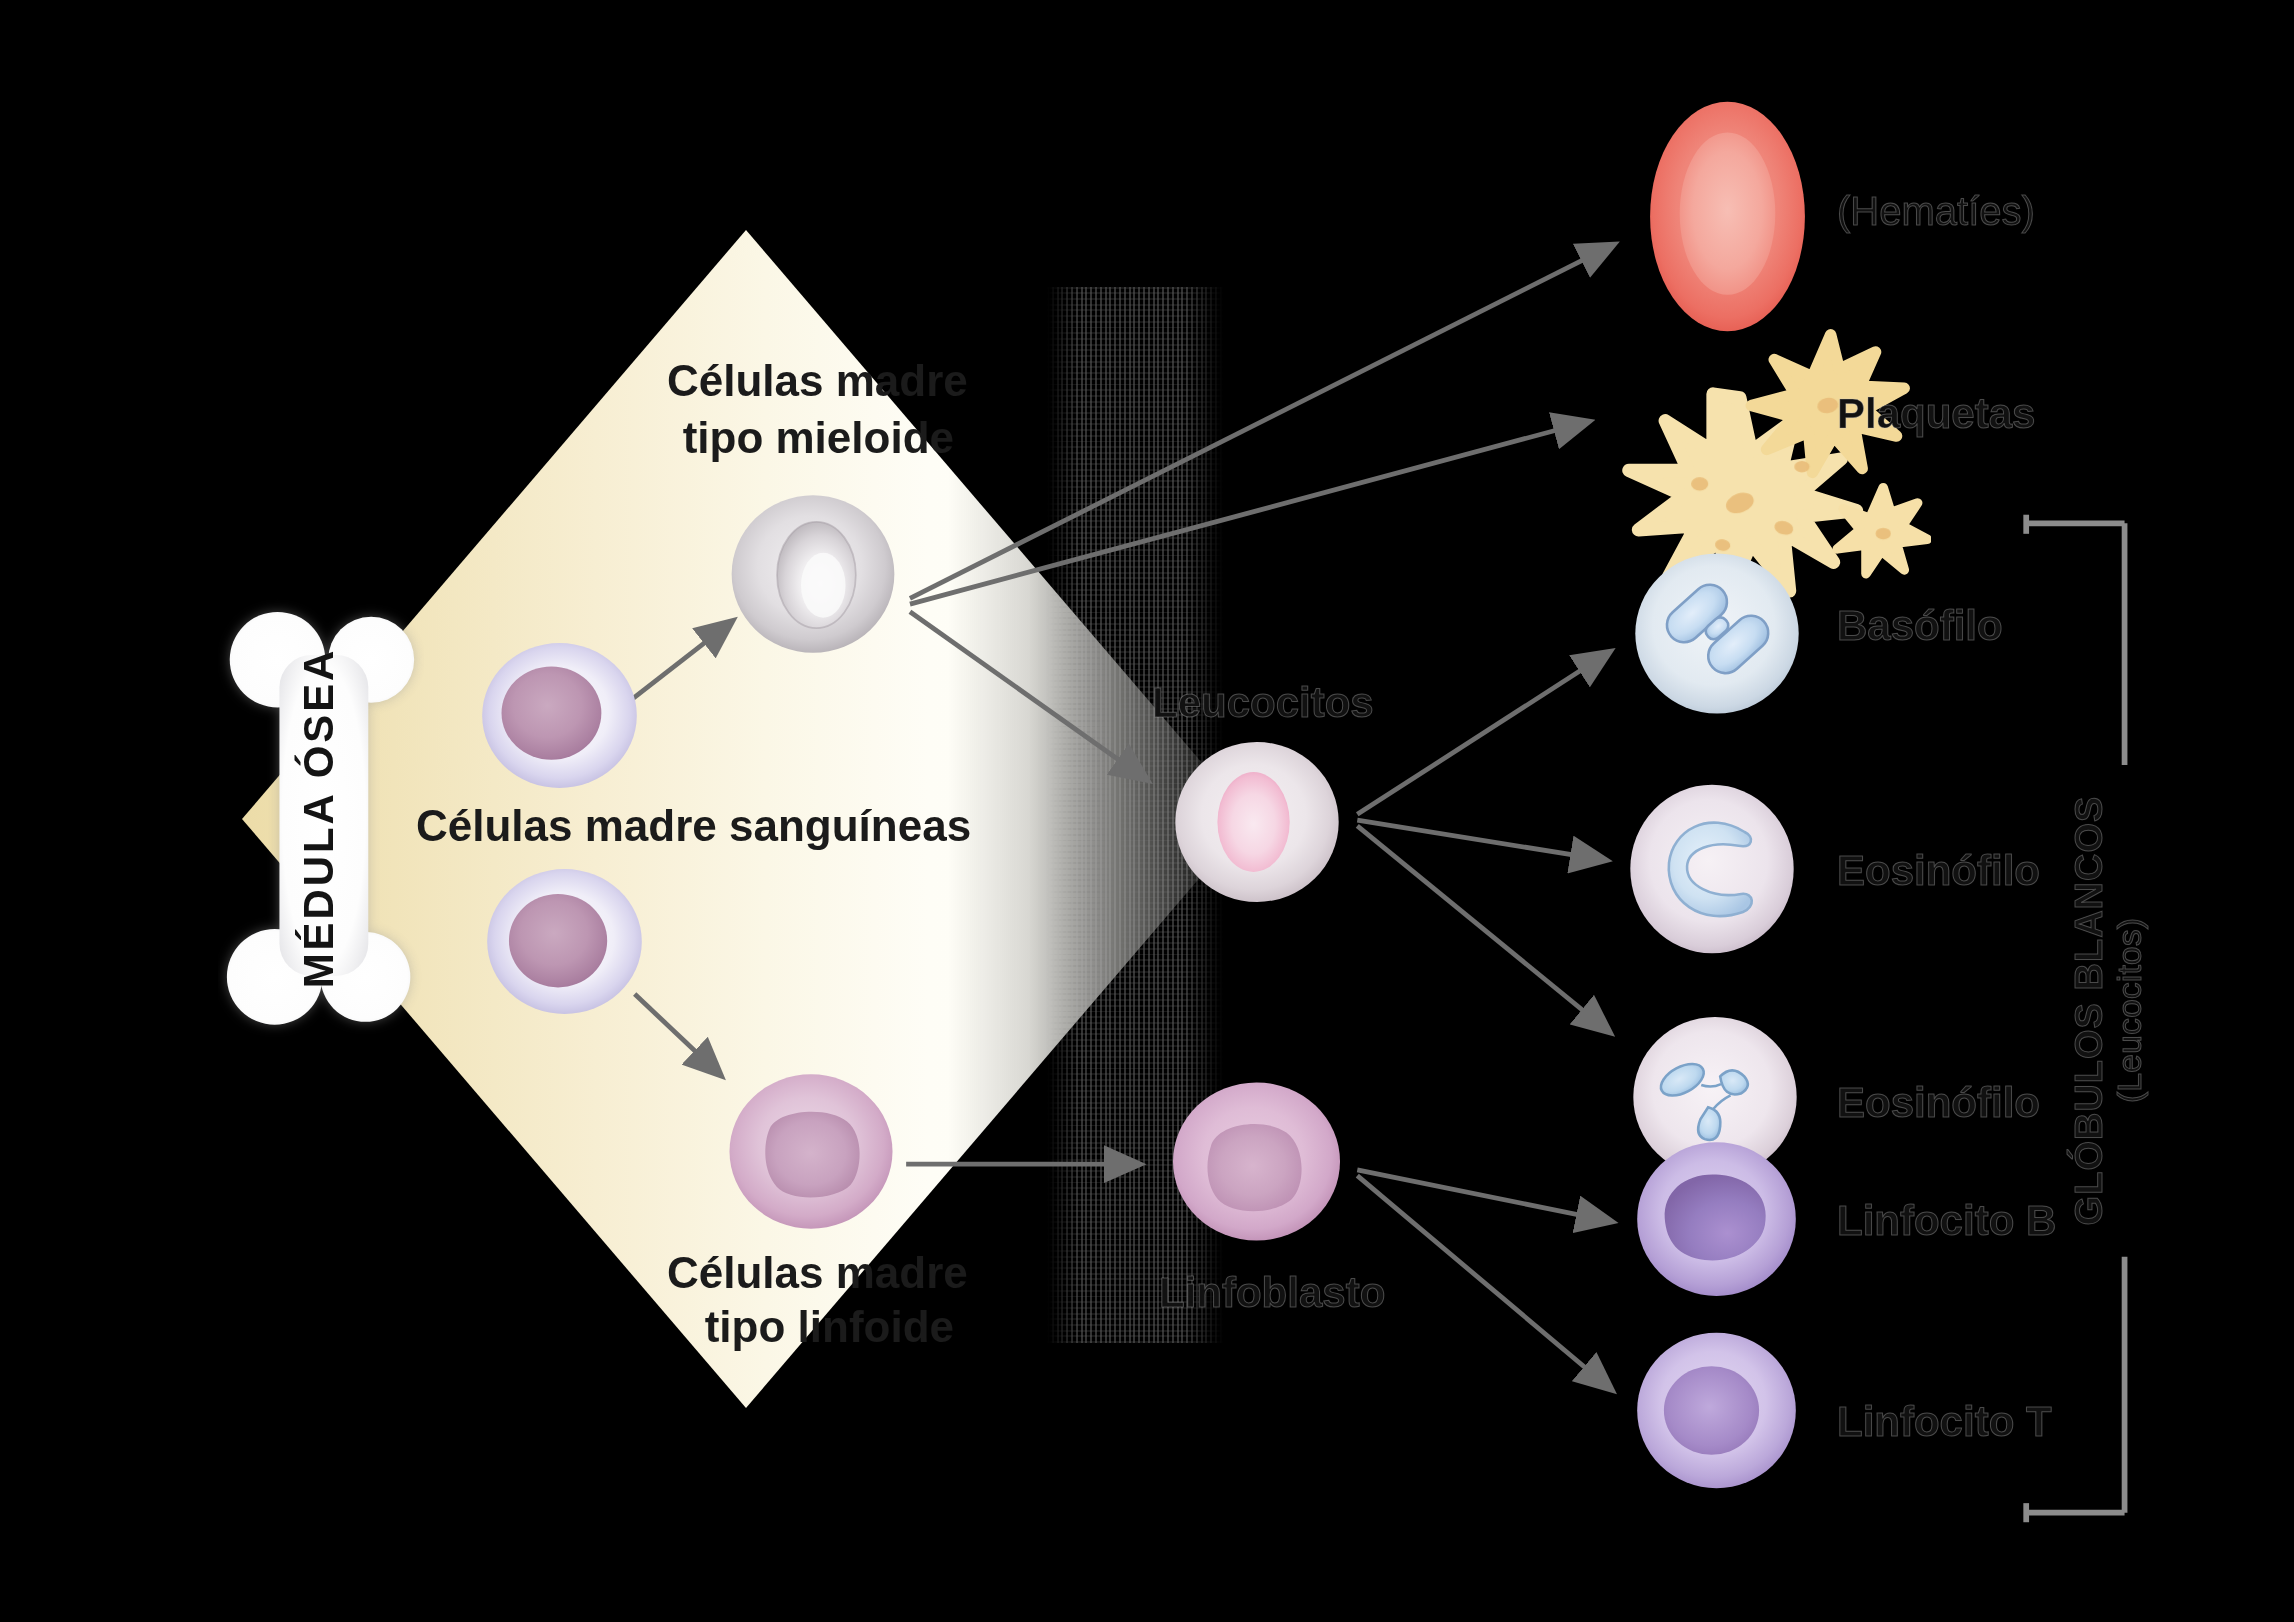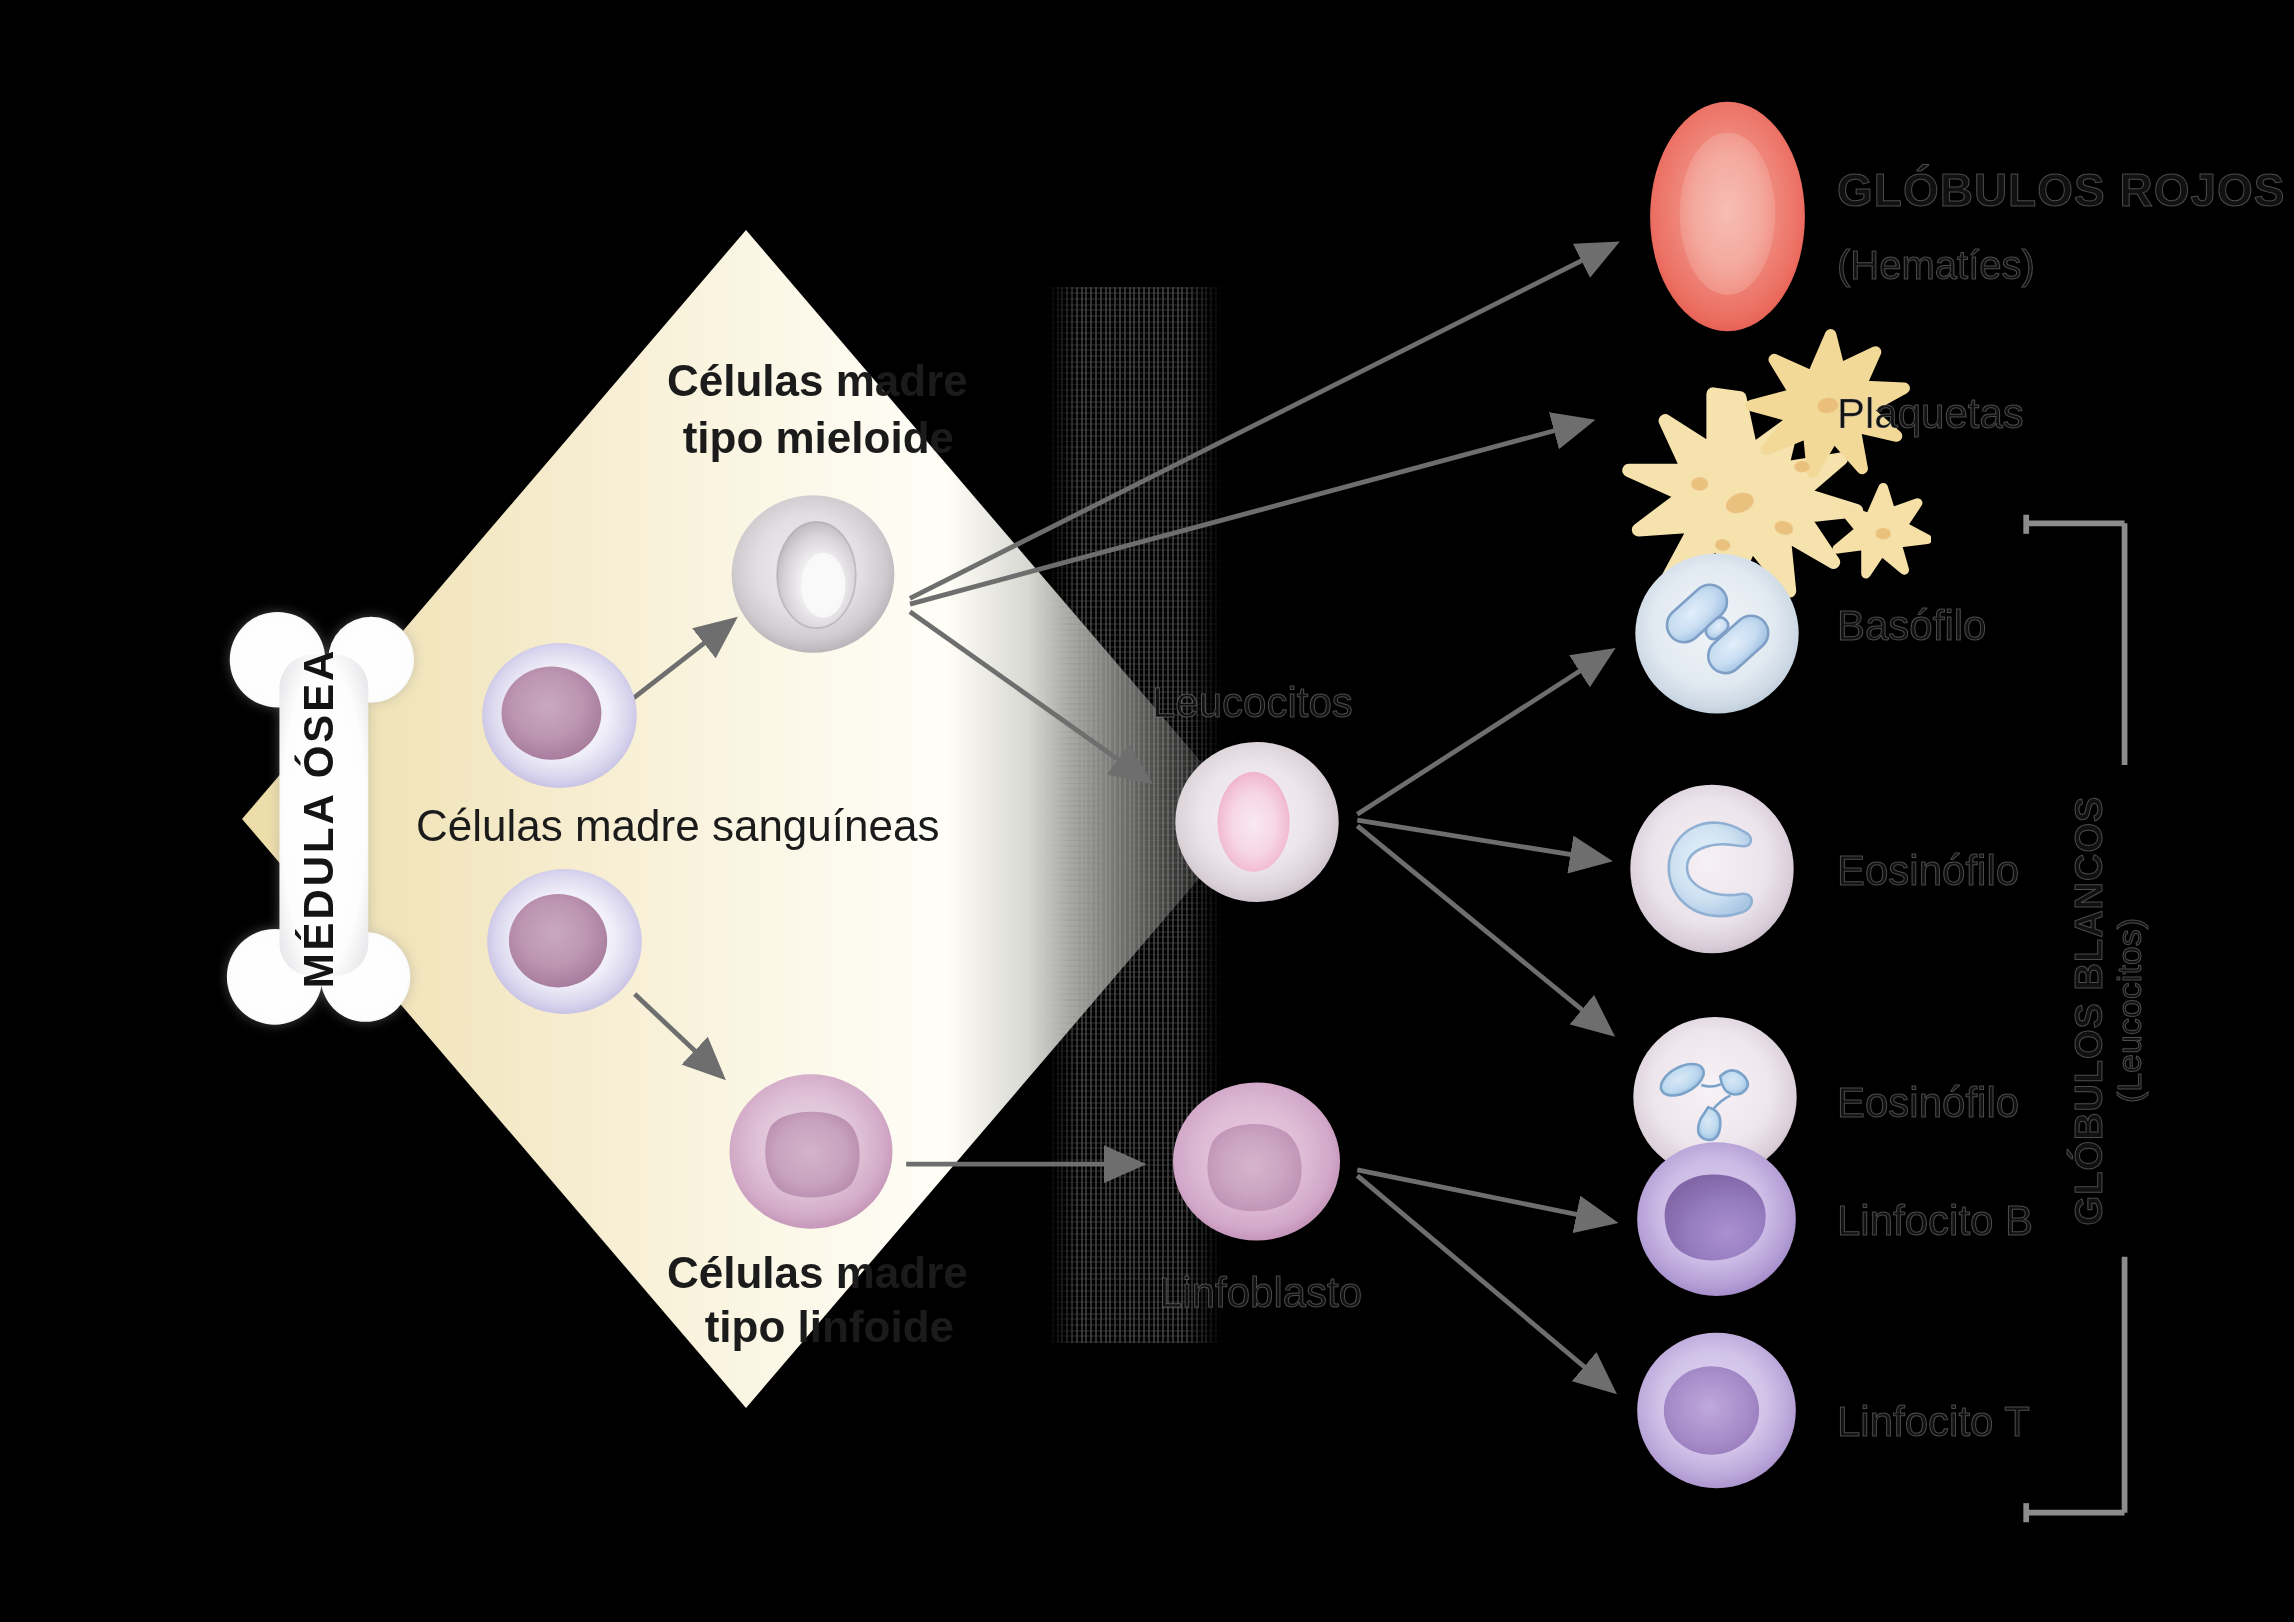--- a/index.html
+++ b/index.html
@@ -18,21 +18,21 @@
   .noise{left:1047px;top:287px;width:177px;height:1056px;opacity:.55;
     background-image:
       repeating-linear-gradient(90deg,rgba(170,170,170,.55) 0 1.9px,rgba(0,0,0,0) 1.9px 4.8px),
       repeating-linear-gradient(0deg,rgba(120,120,120,.35) 0 1.9px,rgba(0,0,0,0) 1.9px 5.7px);
     -webkit-mask-image:linear-gradient(90deg,transparent 0,#000 18%,#000 78%,transparent 100%);
     mask-image:linear-gradient(90deg,transparent 0,#000 18%,#000 78%,transparent 100%);}
 
   .lbl{position:absolute;color:#1b1b1b;white-space:nowrap;}
   
   .ghost{color:#111;-webkit-text-stroke:1px rgba(205,205,205,.30);text-shadow:0 0 1px rgba(190,190,190,.22);}
-  .b{font-weight:normal;text-align:right;}
+  .b{font-weight:bold;text-align:right;}
   .f46{font-size:44px;margin-left:16px;}
   .f44{font-size:42px;}
   .center{text-align:right;}
   .rot{transform:rotate(-90deg);}
 
   .bone-label{left:108px;top:791px;width:421px;height:54px;font-size:42px;font-weight:bold;
     letter-spacing:2.9px;color:#141414;text-align:center;line-height:54px;}
   .bracket-label{left:1897px;top:953px;width:459px;height:115px;text-align:center;line-height:1.1;}
   .bracket-label .l1{font-size:38px;font-weight:bold;letter-spacing:1px;}
   .bracket-label .l2{font-size:34px;}
@@ -347,21 +347,20 @@
 
   <div class="lbl center" style="left:667px;top:1246px;width:287px;line-height:54px;font-size:44px;font-weight:bold;">
     <div>Células madre</div>
     <div>tipo linfoide</div>
   </div>
 
   <div class="lbl f44 b ghost" style="left:1152px;top:679px">Leucocitos</div>
   <div class="lbl f44 b ghost" style="left:1159px;top:1269px">Linfoblasto</div>
 
   <div class="lbl ghost" style="left:1837px;top:163px">
-    <div class="rbc-l1">GLÓBULOS ROJOS</div>
     <div class="rbc-l2">(Hematíes)</div>
   </div>
   <div class="lbl f44 b ghost" style="left:1837px;top:390px">Plaquetas</div>
   <div class="lbl f44 b ghost" style="left:1837px;top:602px">Basófilo</div>
   <div class="lbl f44 b ghost" style="left:1837px;top:847px">Eosinófilo</div>
   <div class="lbl f44 b ghost" style="left:1837px;top:1079px">Eosinófilo</div>
   <div class="lbl f44 b ghost" style="left:1837px;top:1197px">Linfocito B</div>
   <div class="lbl f44 b ghost" style="left:1837px;top:1398px">Linfocito T</div>
 
 </div>

